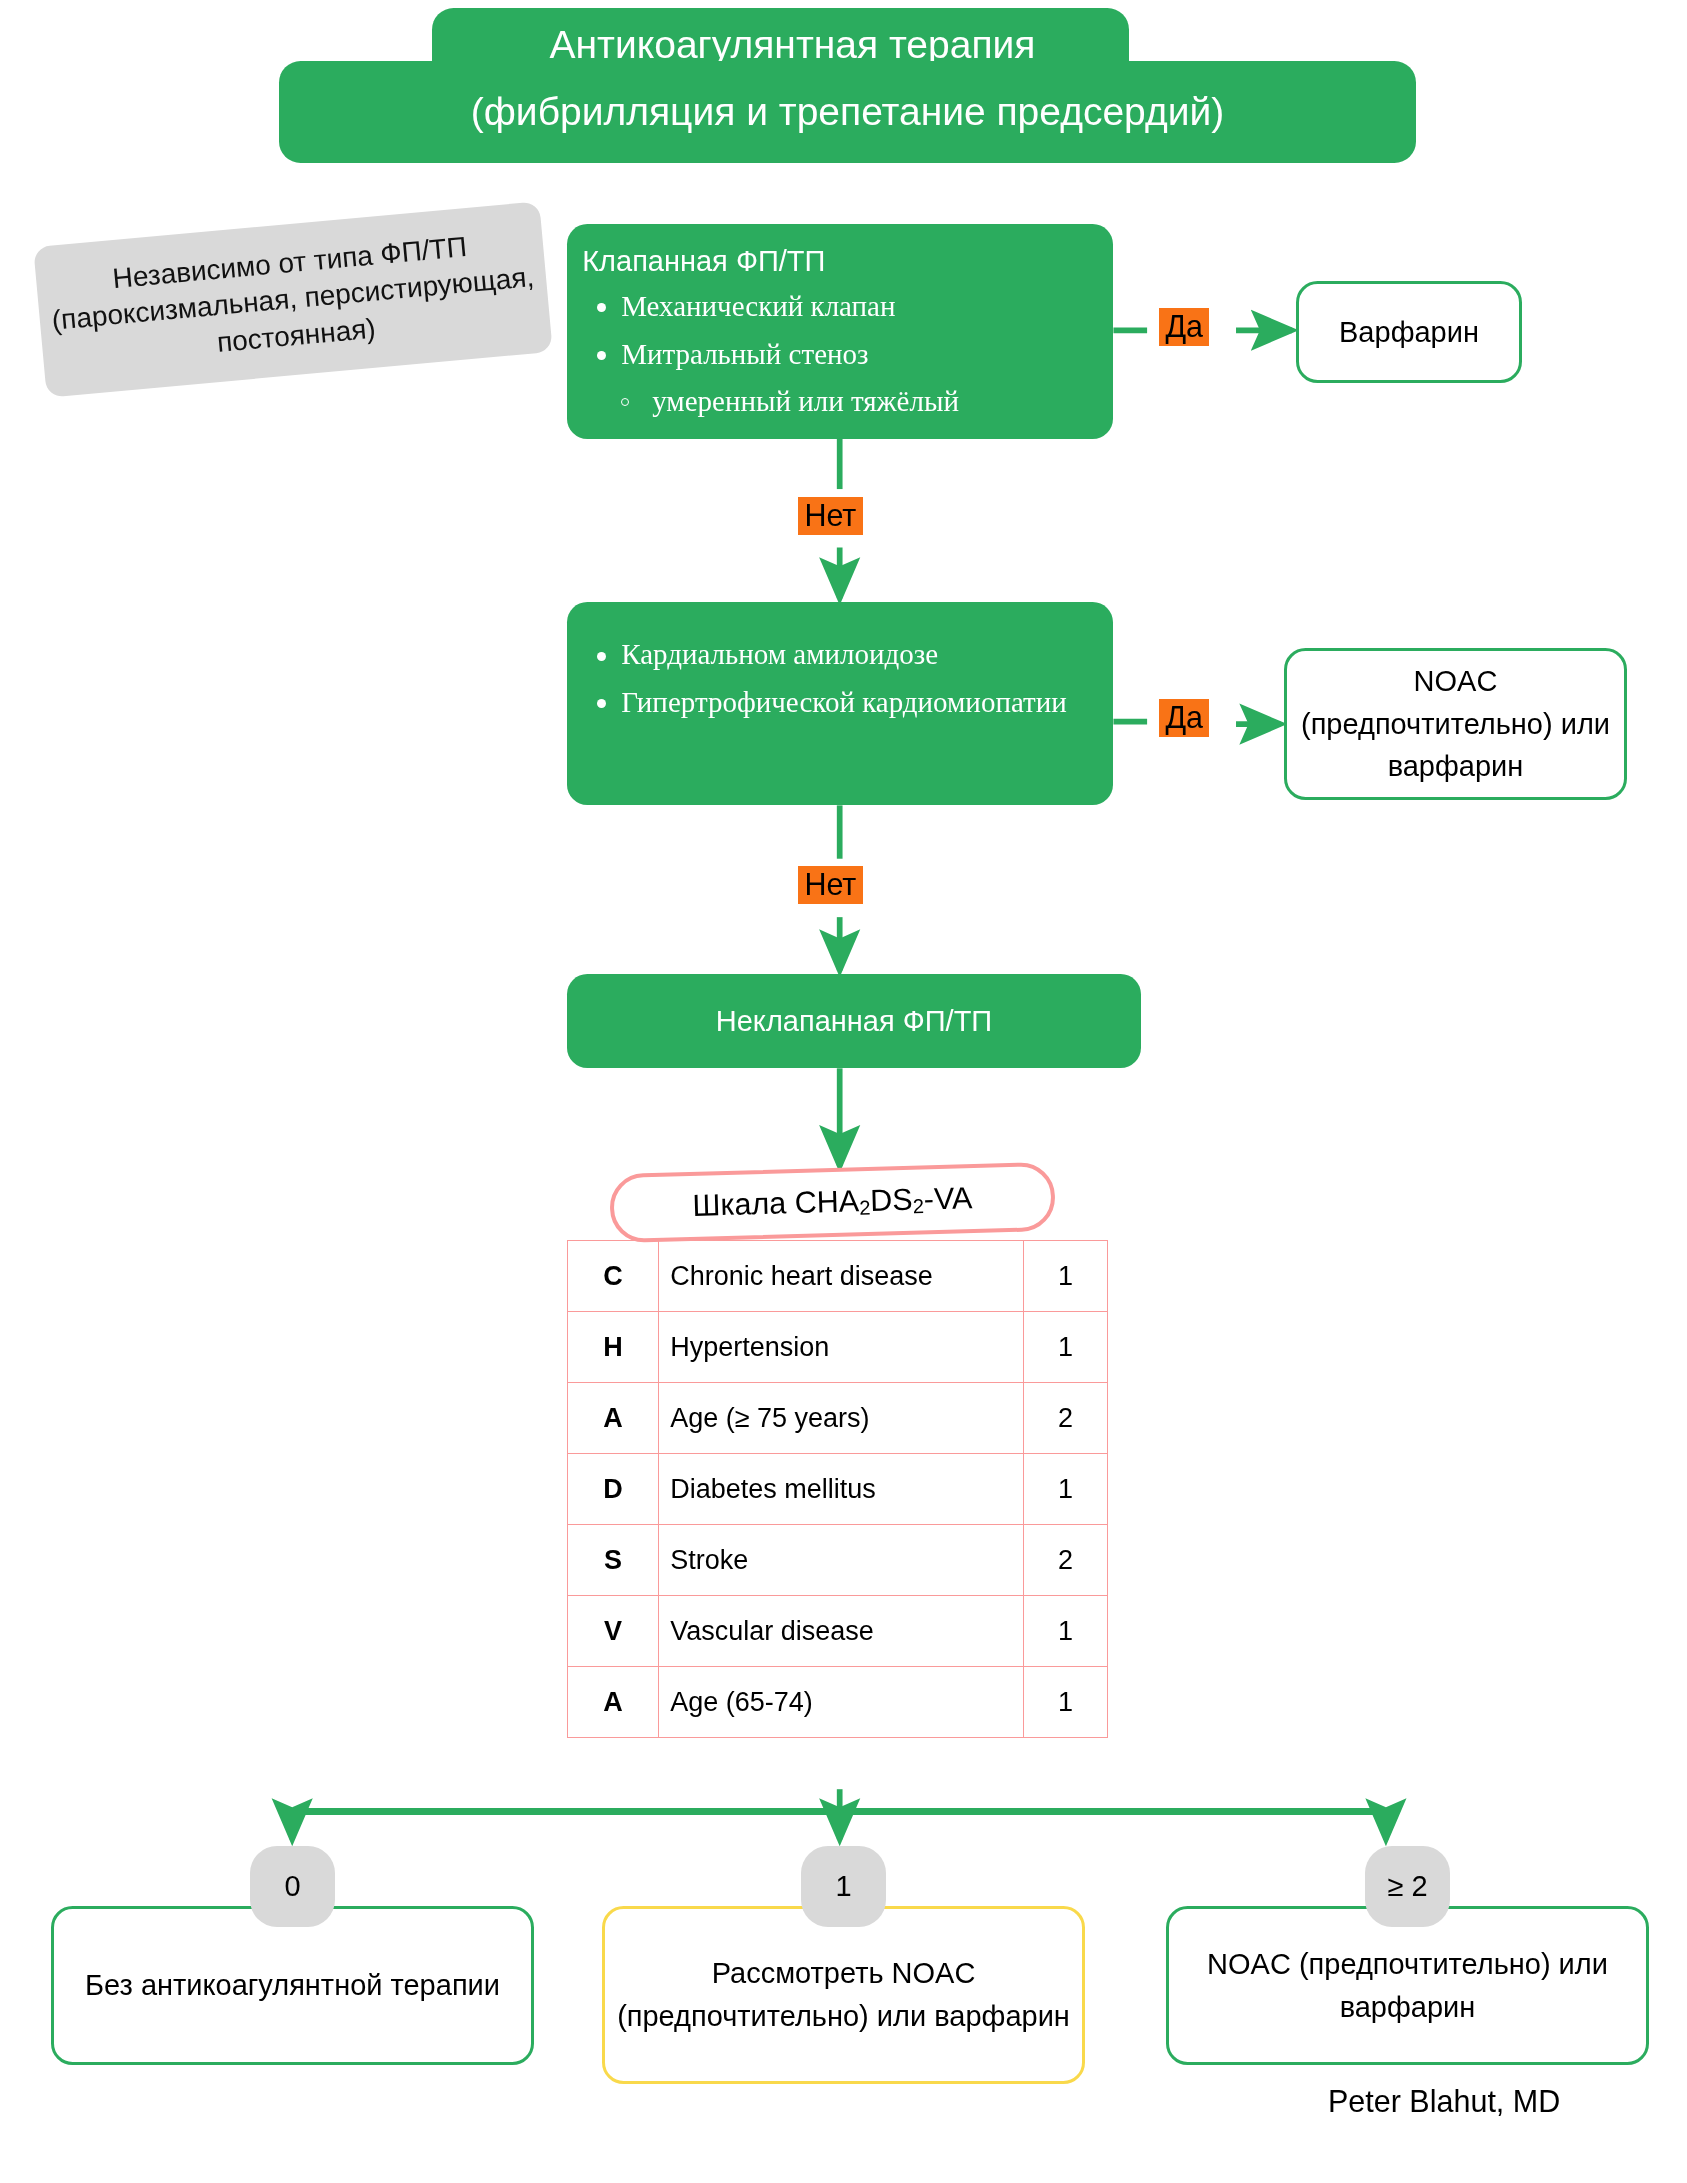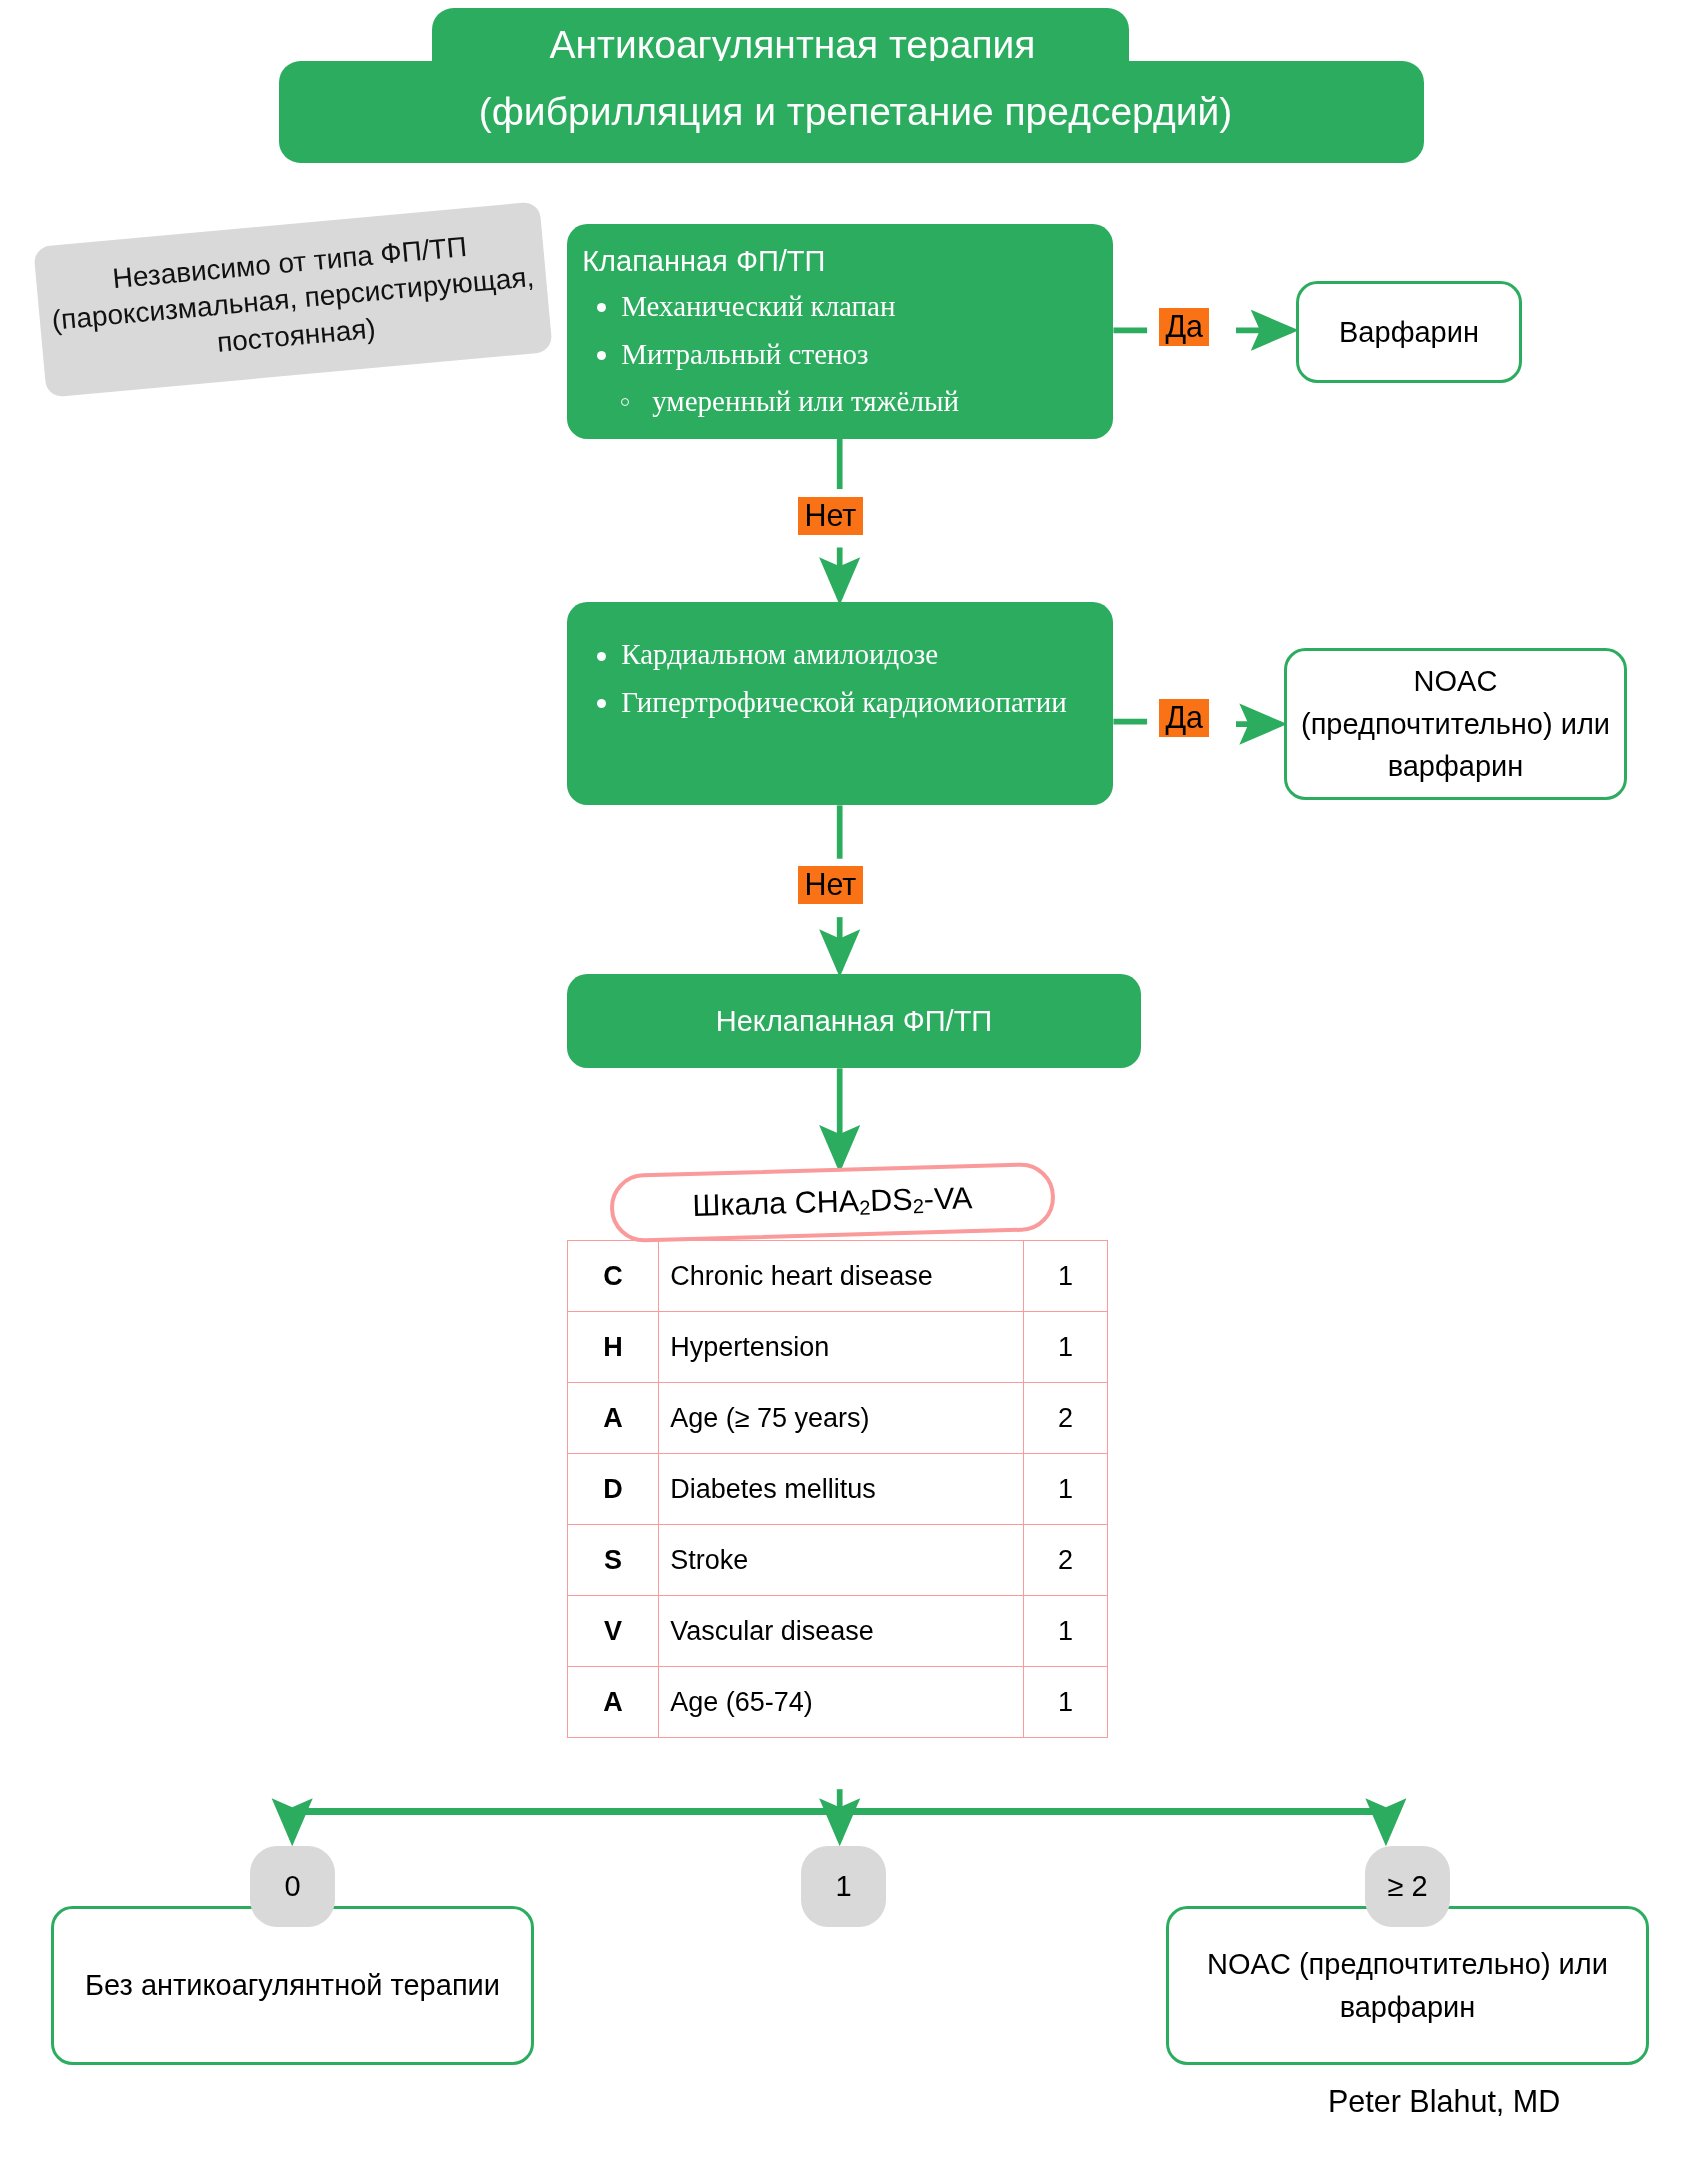--- a/index.html
+++ b/index.html
@@ -57,21 +57,20 @@
     padding-left: 24px;
   }
   #title-line2 {
     left: 279px;
     top: 61px;
     width: 1137px;
     height: 102px;
     font-size: 39px;
     border-top-left-radius: 21.6px;
     border-top-right-radius: 21.6px;
-    padding-left: 8px;
   }
   .title-text {
     display: block;
     white-space: nowrap;
   }
 
   
   #side-note {
     position: absolute;
     left: 39px;
@@ -450,20 +449,23 @@
   <div class="score-badge" id="badge-0">
     <span>0</span>
   </div>
   <div class="outline-box" id="box-score-0">
     <span>Без антикоагулянтной терапии</span>
   </div>
 
   <div class="score-badge" id="badge-1">
     <span>1</span>
   </div>
+  <div class="outline-box" id="box-score-1">
+    <span>Рассмотреть NOAC (предпочтительно) или варфарин</span>
+  </div>
 
   <div class="score-badge" id="badge-2">
     <span>≥ 2</span>
   </div>
   <div class="outline-box" id="box-score-2">
     <span>NOAC (предпочтительно) или варфарин</span>
   </div>
 
   <div id="signature">
     <span>Peter Blahut, MD</span>

